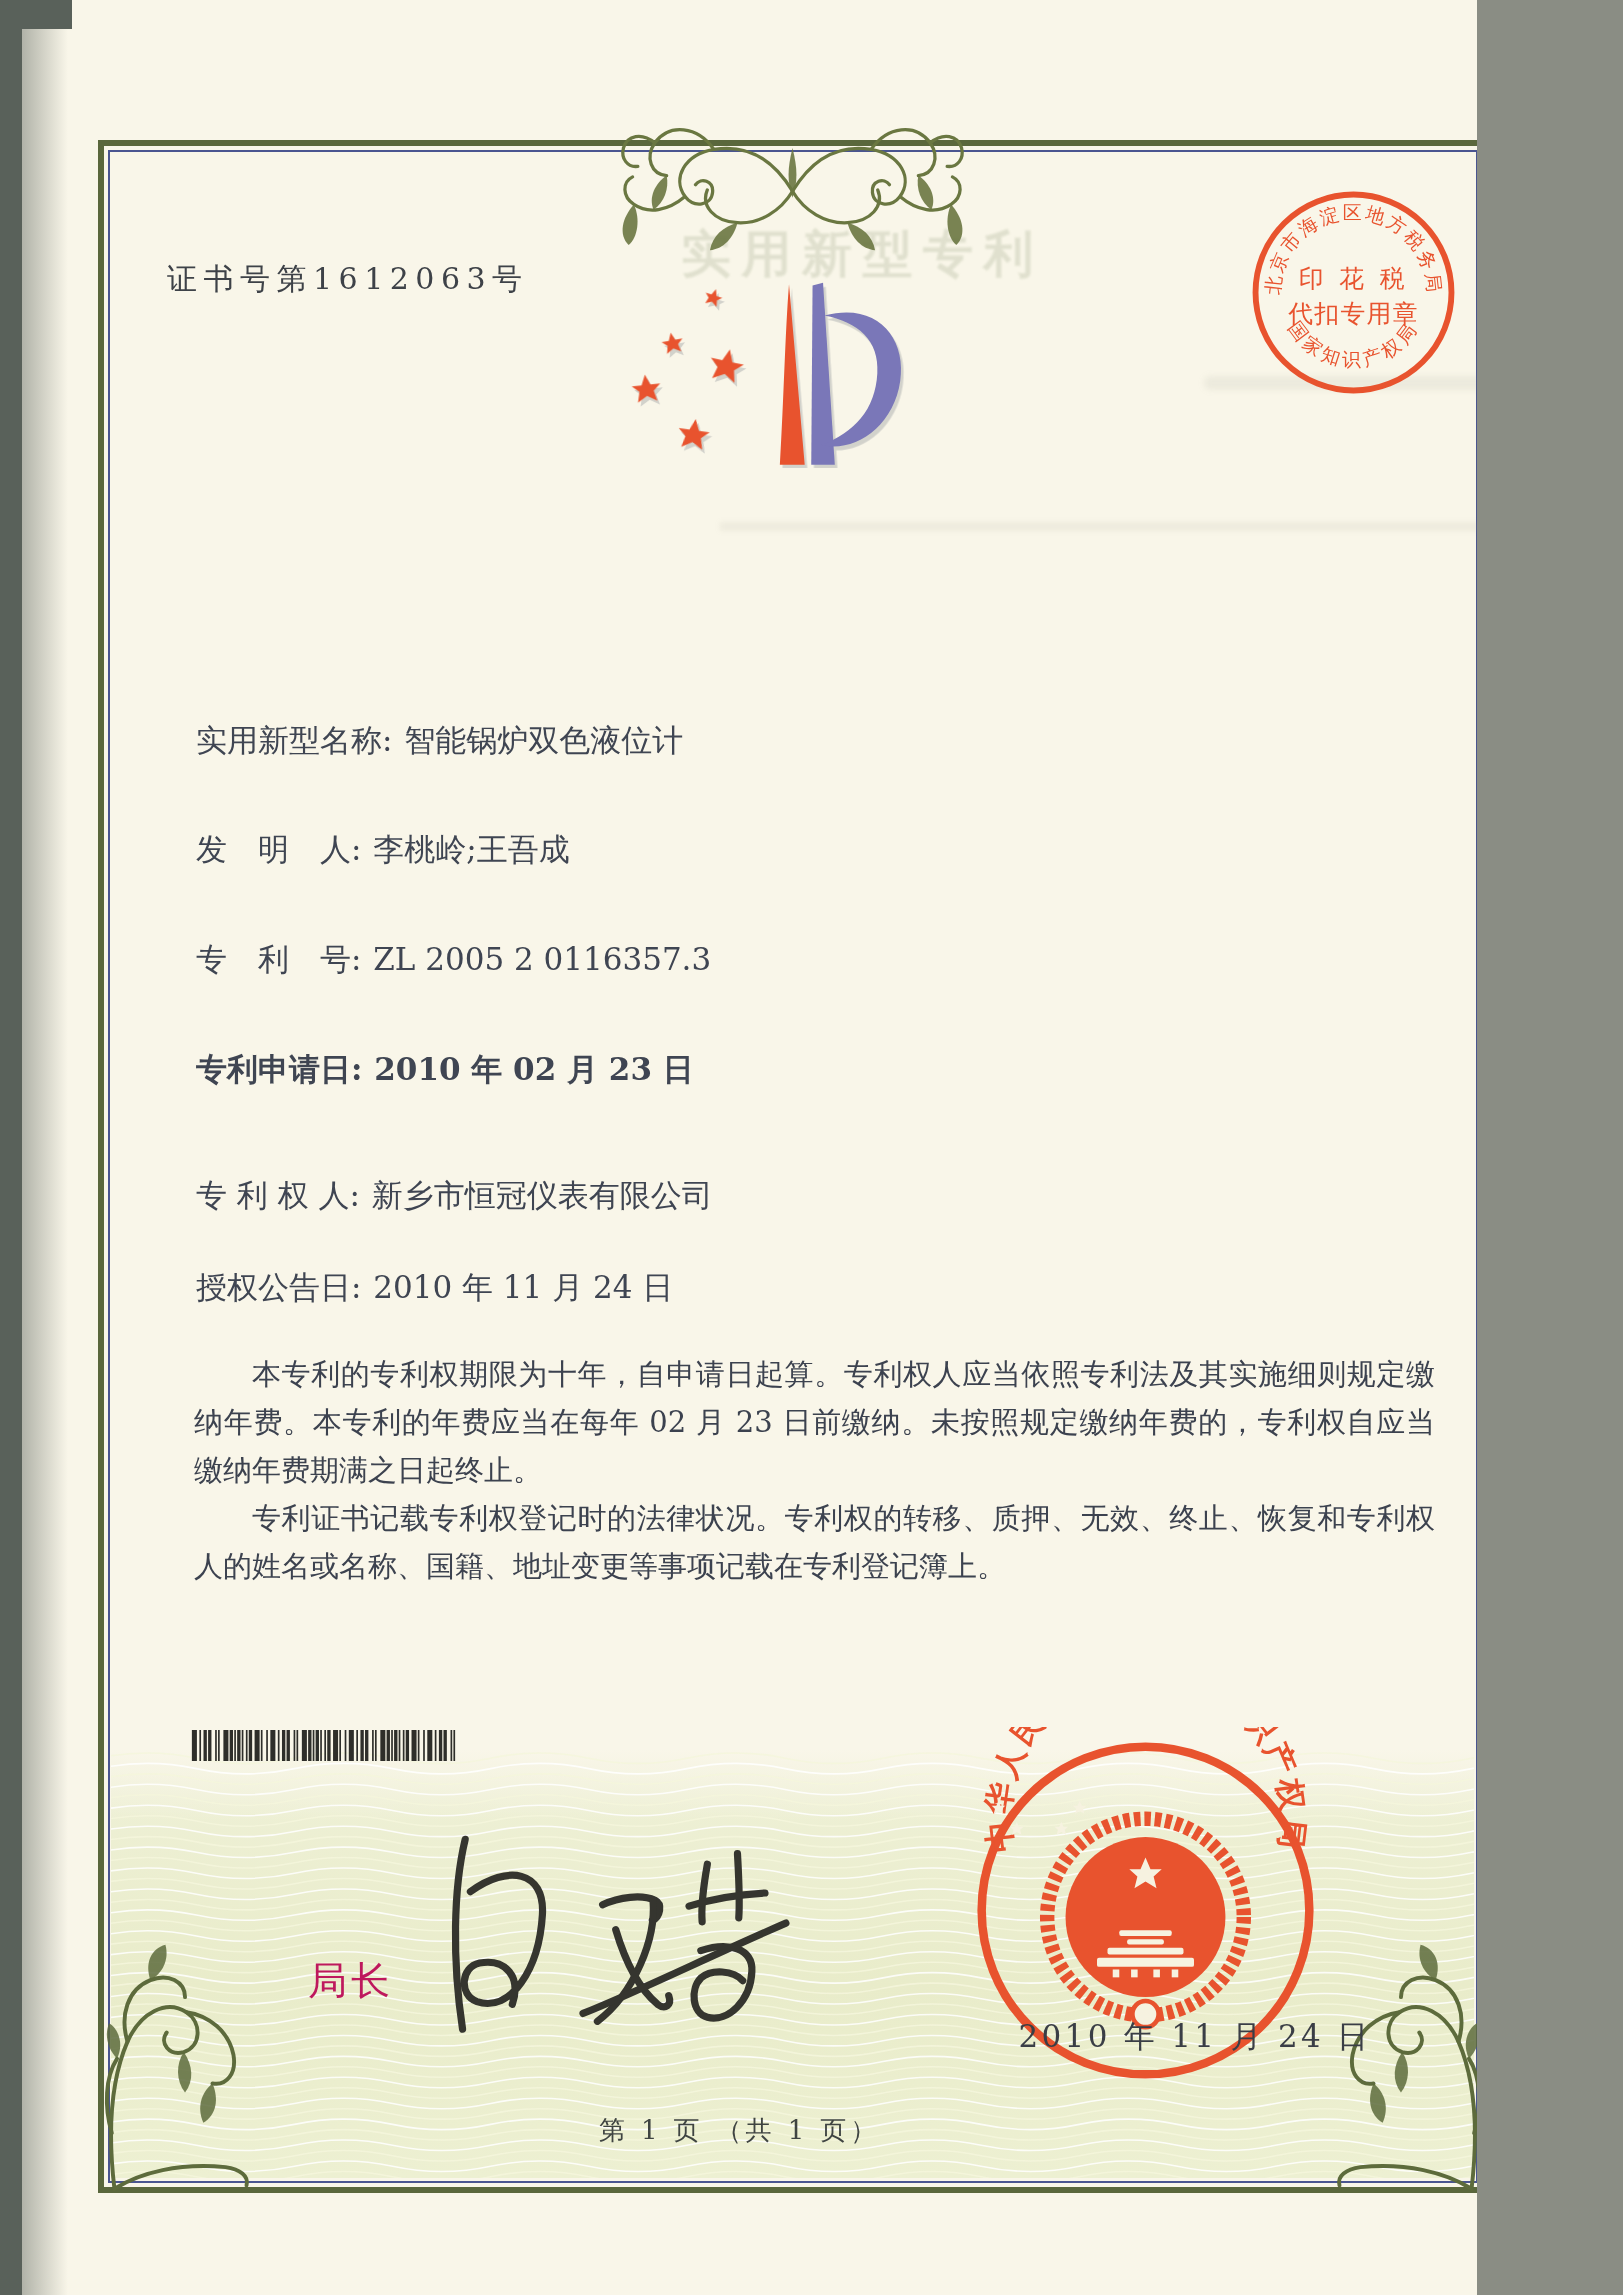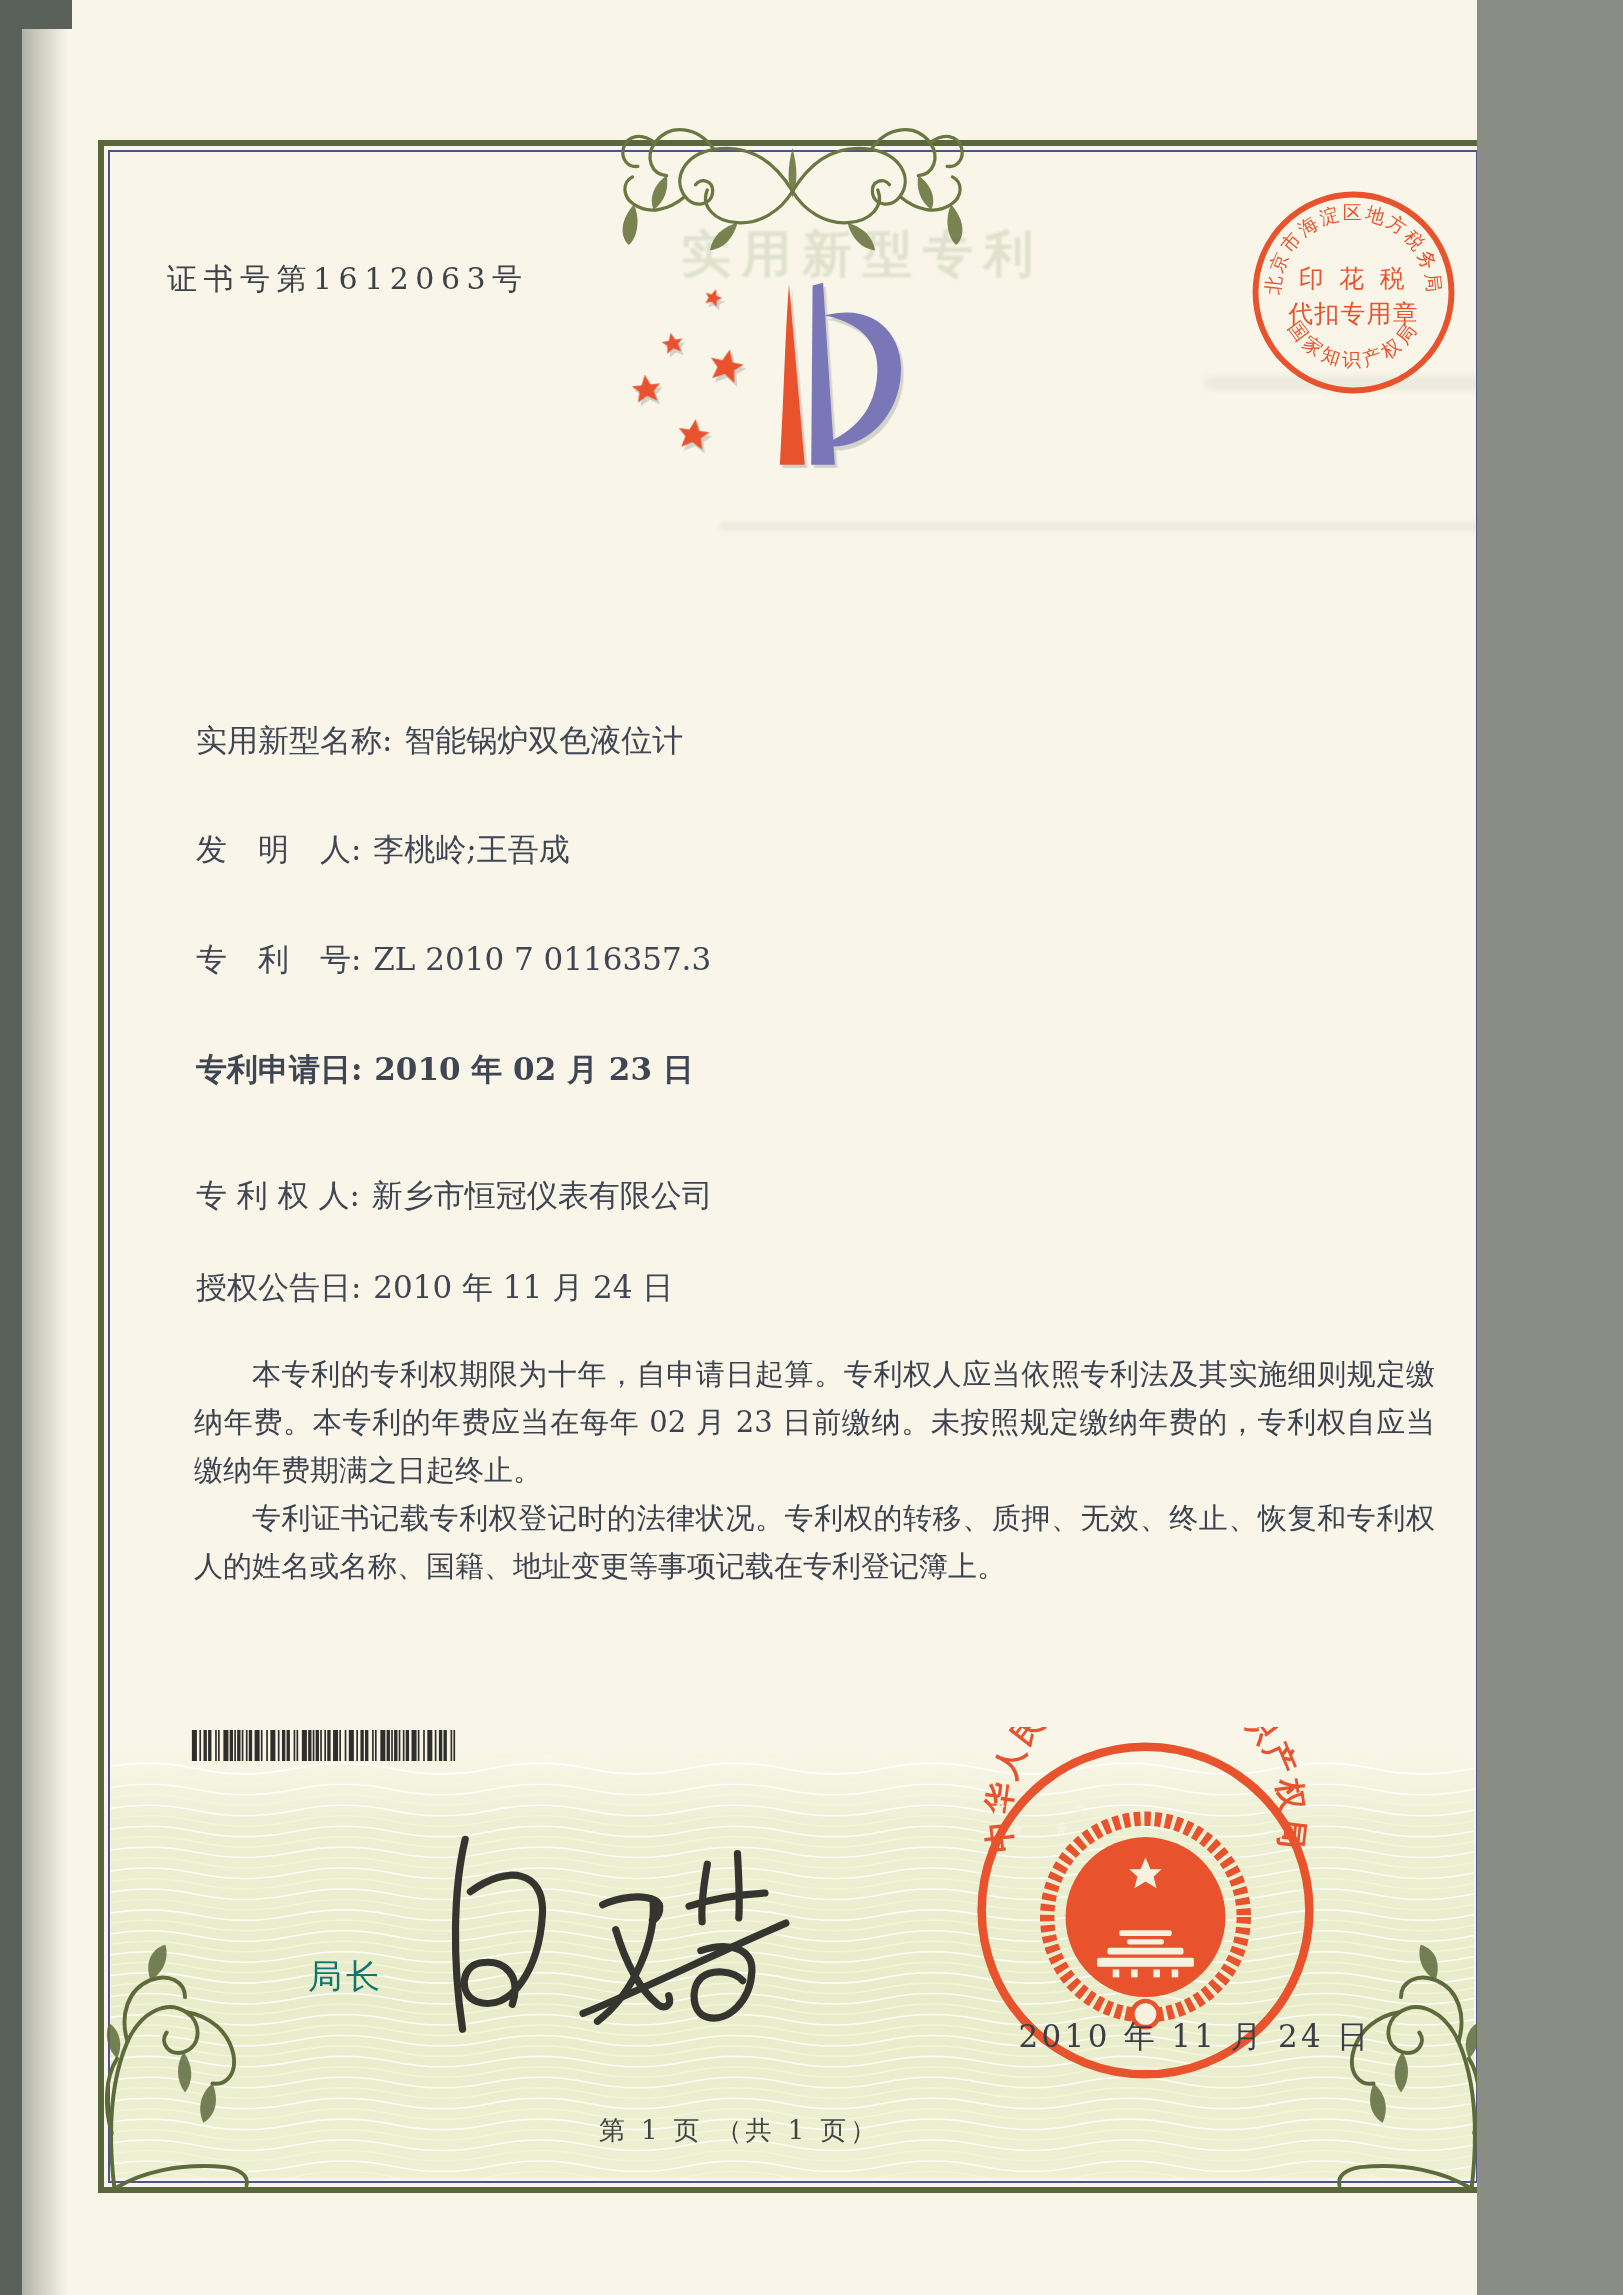--- a/index.html
+++ b/index.html
@@ -34,21 +34,21 @@
       background:rgba(150,145,130,0.10);filter:blur(2.6px);}
   .title{left:98px;top:496px;width:1390px;text-align:center;font-size:64px;
       font-weight:bold;color:#4a463c;letter-spacing:15.7px;}
   .fields{left:196px;top:720px;width:1244px;}
   .field-row{position:absolute;left:0;font-size:31px;color:#3f4552;white-space:nowrap;}
   .field-row .val{margin-left:11.8px;}
   .paras{left:194px;top:1350px;width:1241px;font-size:29px;line-height:48px;
       text-align:justify;color:#3c424f;}
   .paras p{margin:0;text-indent:2em;}
   .barcode{left:190px;top:1730px;width:275px;height:31px;}
-  .chief{left:308px;top:1954px;font-size:34px;letter-spacing:3.9px;color:#0f766e;}
+  .chief{left:308px;top:1954px;font-size:39px;letter-spacing:3.9px;color:#be185d;}
   .sig-svg{left:367px;top:1826px;}
   .sig-hidden{left:458px;top:1885px;font-size:6.5px;opacity:0;}
   .seal-date{left:969px;top:2016px;width:452px;text-align:center;
       font-size:31px;letter-spacing:3.3px;color:#3a3e46;}
   .footer{left:98px;top:2113px;width:1283px;text-align:center;
       font-size:26px;letter-spacing:3.9px;color:#3f4442;}
   .stamp-tr{left:1249px;top:188px;}
   .seal-br{left:962px;top:1727px;}
   .flourish{left:609px;top:106px;}
   .corner-bl{left:88px;top:1937px;}
@@ -205,21 +205,21 @@
 
 
   <div class="abs fields">
     <div class="field-row" style="top:0px;">
       <span>实用新型名称:</span><span class="val">智能锅炉双色液位计</span>
     </div>
     <div class="field-row" style="top:109px;">
       <span>发　明　人:</span><span class="val">李桃岭;王吾成</span>
     </div>
     <div class="field-row" style="top:219px;">
-      <span>专　利　号:</span><span class="val">ZL 2010 7 0116357.3</span>
+      <span>专　利　号:</span><span class="val">ZL 2005 2 0116357.3</span>
     </div>
     <div class="field-row" style="top:329px;font-weight:bold;">
       <span>专利申请日:</span><span class="val">2010 年 02 月 23 日</span>
     </div>
     <div class="field-row" style="top:455px;">
       <span>专 利 权 人:</span><span class="val">新乡市恒冠仪表有限公司</span>
     </div>
     <div class="field-row" style="top:547px;">
       <span>授权公告日:</span><span class="val">2010 年 11 月 24 日</span>
     </div>

